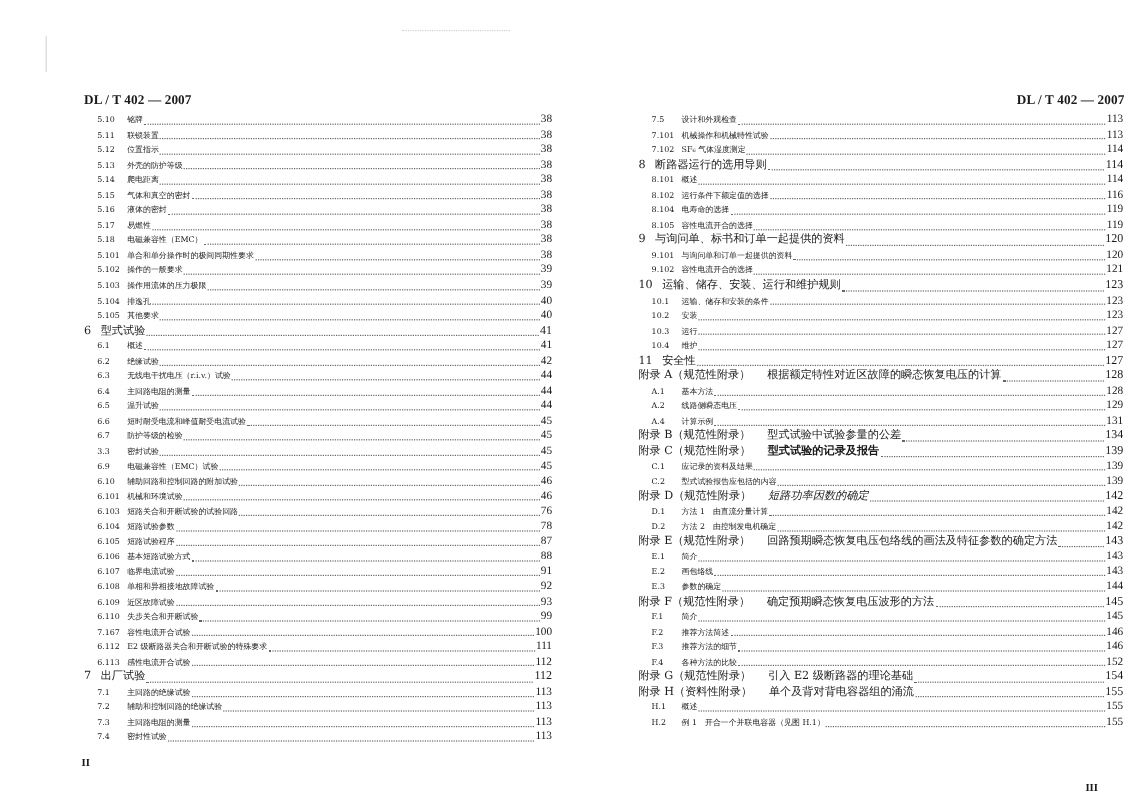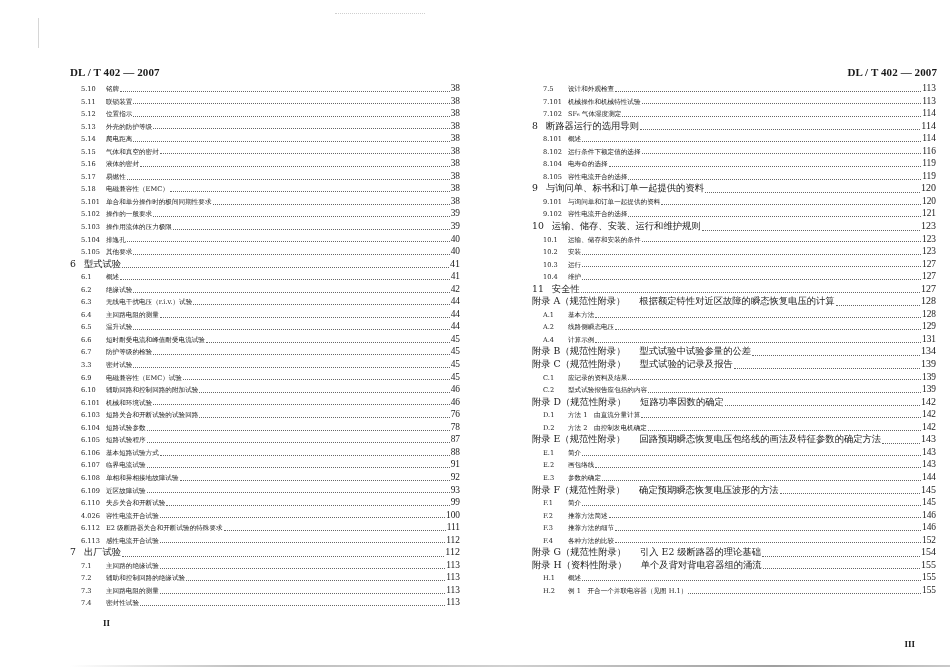--- a/index.html
+++ b/index.html
@@ -1,21 +1,21 @@
 <!DOCTYPE html>
 <html><head>
 <meta charset="utf-8">
 <style>
   html, body { margin: 0; padding: 0; }
   body {
     width: 950px; height: 672px; overflow: hidden; position: relative;
     background: #ffffff; color: #1a1a1a;
     font-family: "DejaVu Serif", "Liberation Serif", serif;
   }
-  .spread { position: absolute; left: 0; top: 0; width: 950px; height: 512px; }
+  .spread { position: absolute; left: 0; top: 12px; width: 950px; height: 512px; }
   .page { position: absolute; top: 0; height: 672px; }
   .page-left { left: 0; width: 475px; }
   .page-right { left: 475px; width: 475px; }
   .std-header {
     position: absolute; top: 66px;
     font-family: "Liberation Serif", serif; font-size: 11px; font-weight: bold; letter-spacing: 0.1px;
   }
   .page-left .std-header { left: 70px; }
   .page-right .std-header { right: 13px; }
   .toc { position: absolute; top: 82px; }
@@ -35,21 +35,21 @@
   .row .leader {
     flex: 1 1 auto; margin: 0 1px; overflow: hidden; color: #555;
     border-bottom: 1px dotted #666; height: 0.6em; align-self: center; position: relative; top: 1px;
   }
   .row .pg { flex: 0 0 auto; font-family: "Liberation Serif", serif; }
   .row.lvl1 .pg { font-size: 10px; }
   .row.lvl2 .pg { font-size: 9.4px; }
   .folio {
     position: absolute; top: 618px; font-family: "Liberation Serif", serif; font-size: 9px; font-weight: bold;
   }
-  .page-left .folio { left: 68px; margin-left: 35px; }
+  .page-left .folio { left: 68px; }
   .page-right .folio { right: 35px; margin-top: 21px; }
   .scan-mark { position: absolute; background: #d6d6d6; }
   .scan-edge {
     position: absolute; left: 70px; top: 665px; width: 880px; height: 2px;
     background: linear-gradient(90deg, #ffffff, #bdbdbd 20%, #d0d0d0 50%, #9f9f9f 80%, #c9c9c9);
   }
   .gutter-dots {
     position: absolute; left: 335px; top: 13px; width: 90px; height: 1px;
     border-top: 1px dotted #cfcfcf;
   }
@@ -263,21 +263,21 @@
     <span class="leader"></span>
     <span class="pg">93</span>
   </div>
         <div class="row lvl2">
     <span class="no">6.110</span>
     <span class="title">失步关合和开断试验</span>
     <span class="leader"></span>
     <span class="pg">99</span>
   </div>
         <div class="row lvl2">
-    <span class="no">4.026</span>
+    <span class="no">7.167</span>
     <span class="title">容性电流开合试验</span>
     <span class="leader"></span>
     <span class="pg">100</span>
   </div>
         <div class="row lvl2">
     <span class="no">6.112</span>
     <span class="title">E2 级断路器关合和开断试验的特殊要求</span>
     <span class="leader"></span>
     <span class="pg">111</span>
   </div>
@@ -451,39 +451,39 @@
     <span class="pg">131</span>
   </div>
         <div class="row lvl1 appx">
     <span class="no">附录 B（规范性附录）</span>
     <span class="title" style="padding-left: 14px;">型式试验中试验参量的公差</span>
     <span class="leader"></span>
     <span class="pg">134</span>
   </div>
         <div class="row lvl1 appx">
     <span class="no">附录 C（规范性附录）</span>
-    <span class="title" style="padding-left: 14px;">型式试验的记录及报告</span>
+    <span class="title" style="padding-left: 14px; font-weight: bold;">型式试验的记录及报告</span>
     <span class="leader"></span>
     <span class="pg">139</span>
   </div>
         <div class="row lvl2">
     <span class="no">C.1</span>
     <span class="title">应记录的资料及结果</span>
     <span class="leader"></span>
     <span class="pg">139</span>
   </div>
         <div class="row lvl2">
     <span class="no">C.2</span>
     <span class="title">型式试验报告应包括的内容</span>
     <span class="leader"></span>
     <span class="pg">139</span>
   </div>
         <div class="row lvl1 appx">
     <span class="no">附录 D（规范性附录）</span>
-    <span class="title" style="padding-left: 14px;">短路功率因数的确定</span>
+    <span class="title" style="padding-left: 14px; font-style: italic;">短路功率因数的确定</span>
     <span class="leader"></span>
     <span class="pg">142</span>
   </div>
         <div class="row lvl2">
     <span class="no">D.1</span>
     <span class="title">方法 1　由直流分量计算</span>
     <span class="leader"></span>
     <span class="pg">142</span>
   </div>
         <div class="row lvl2">

